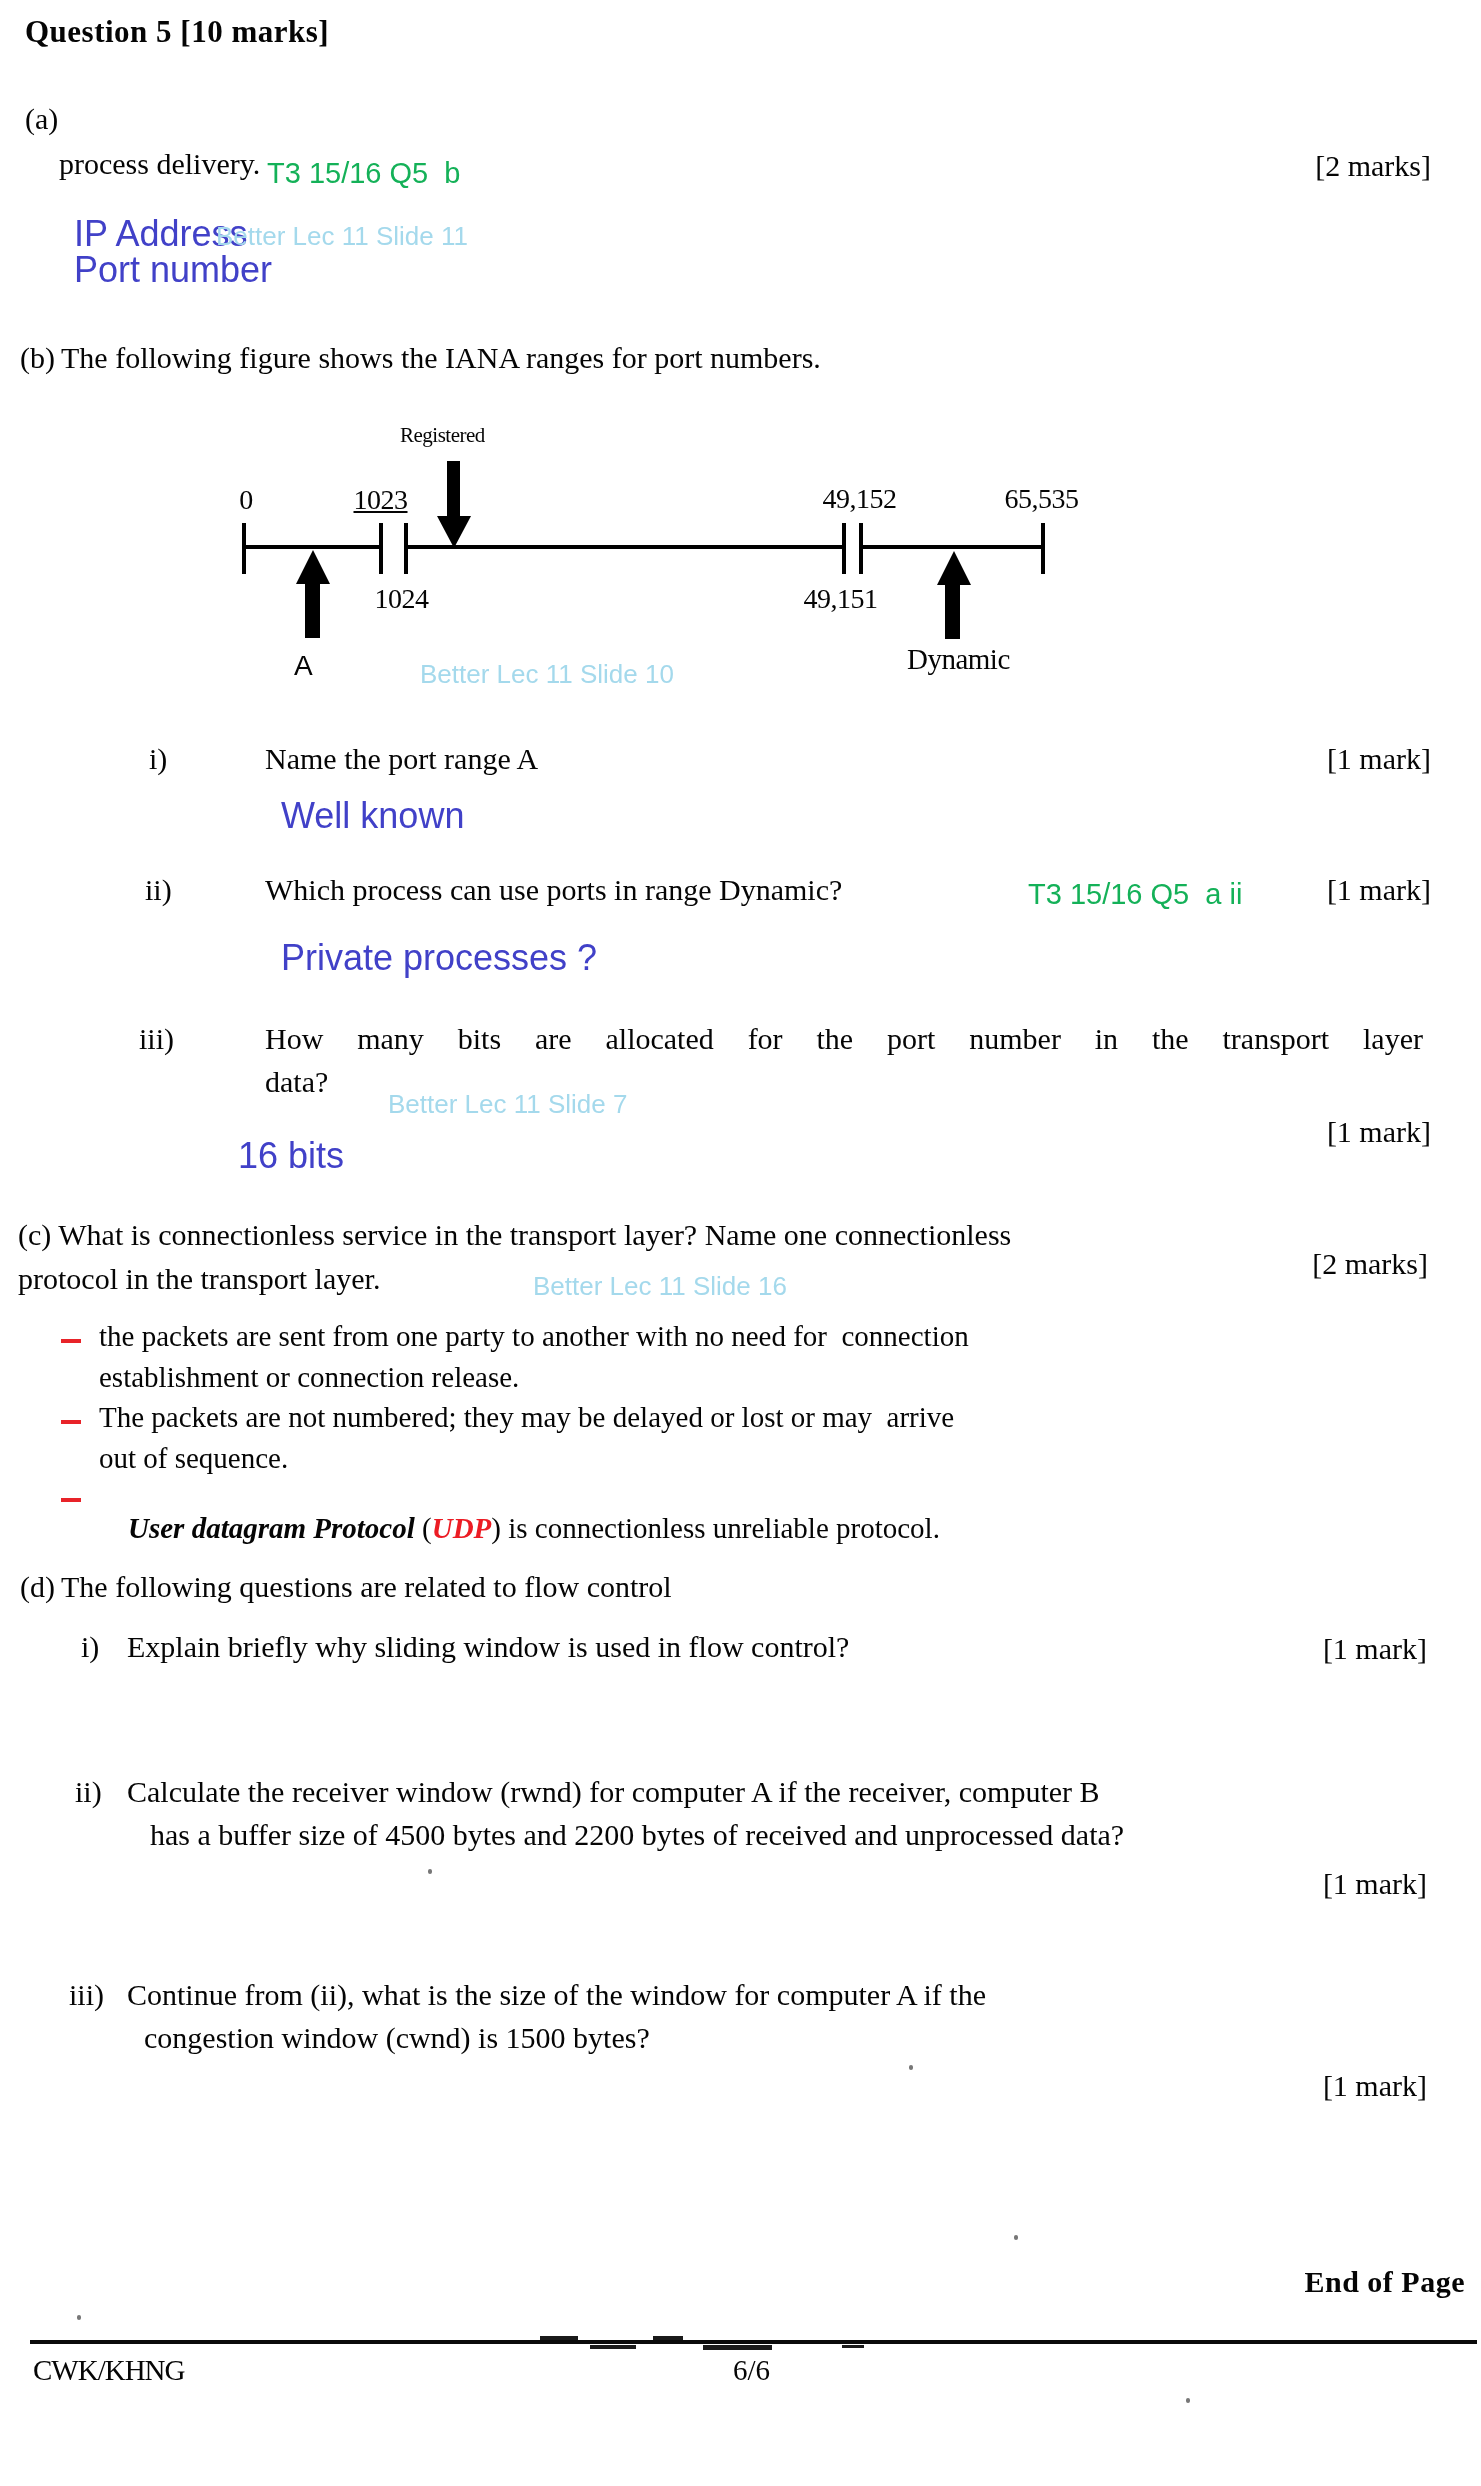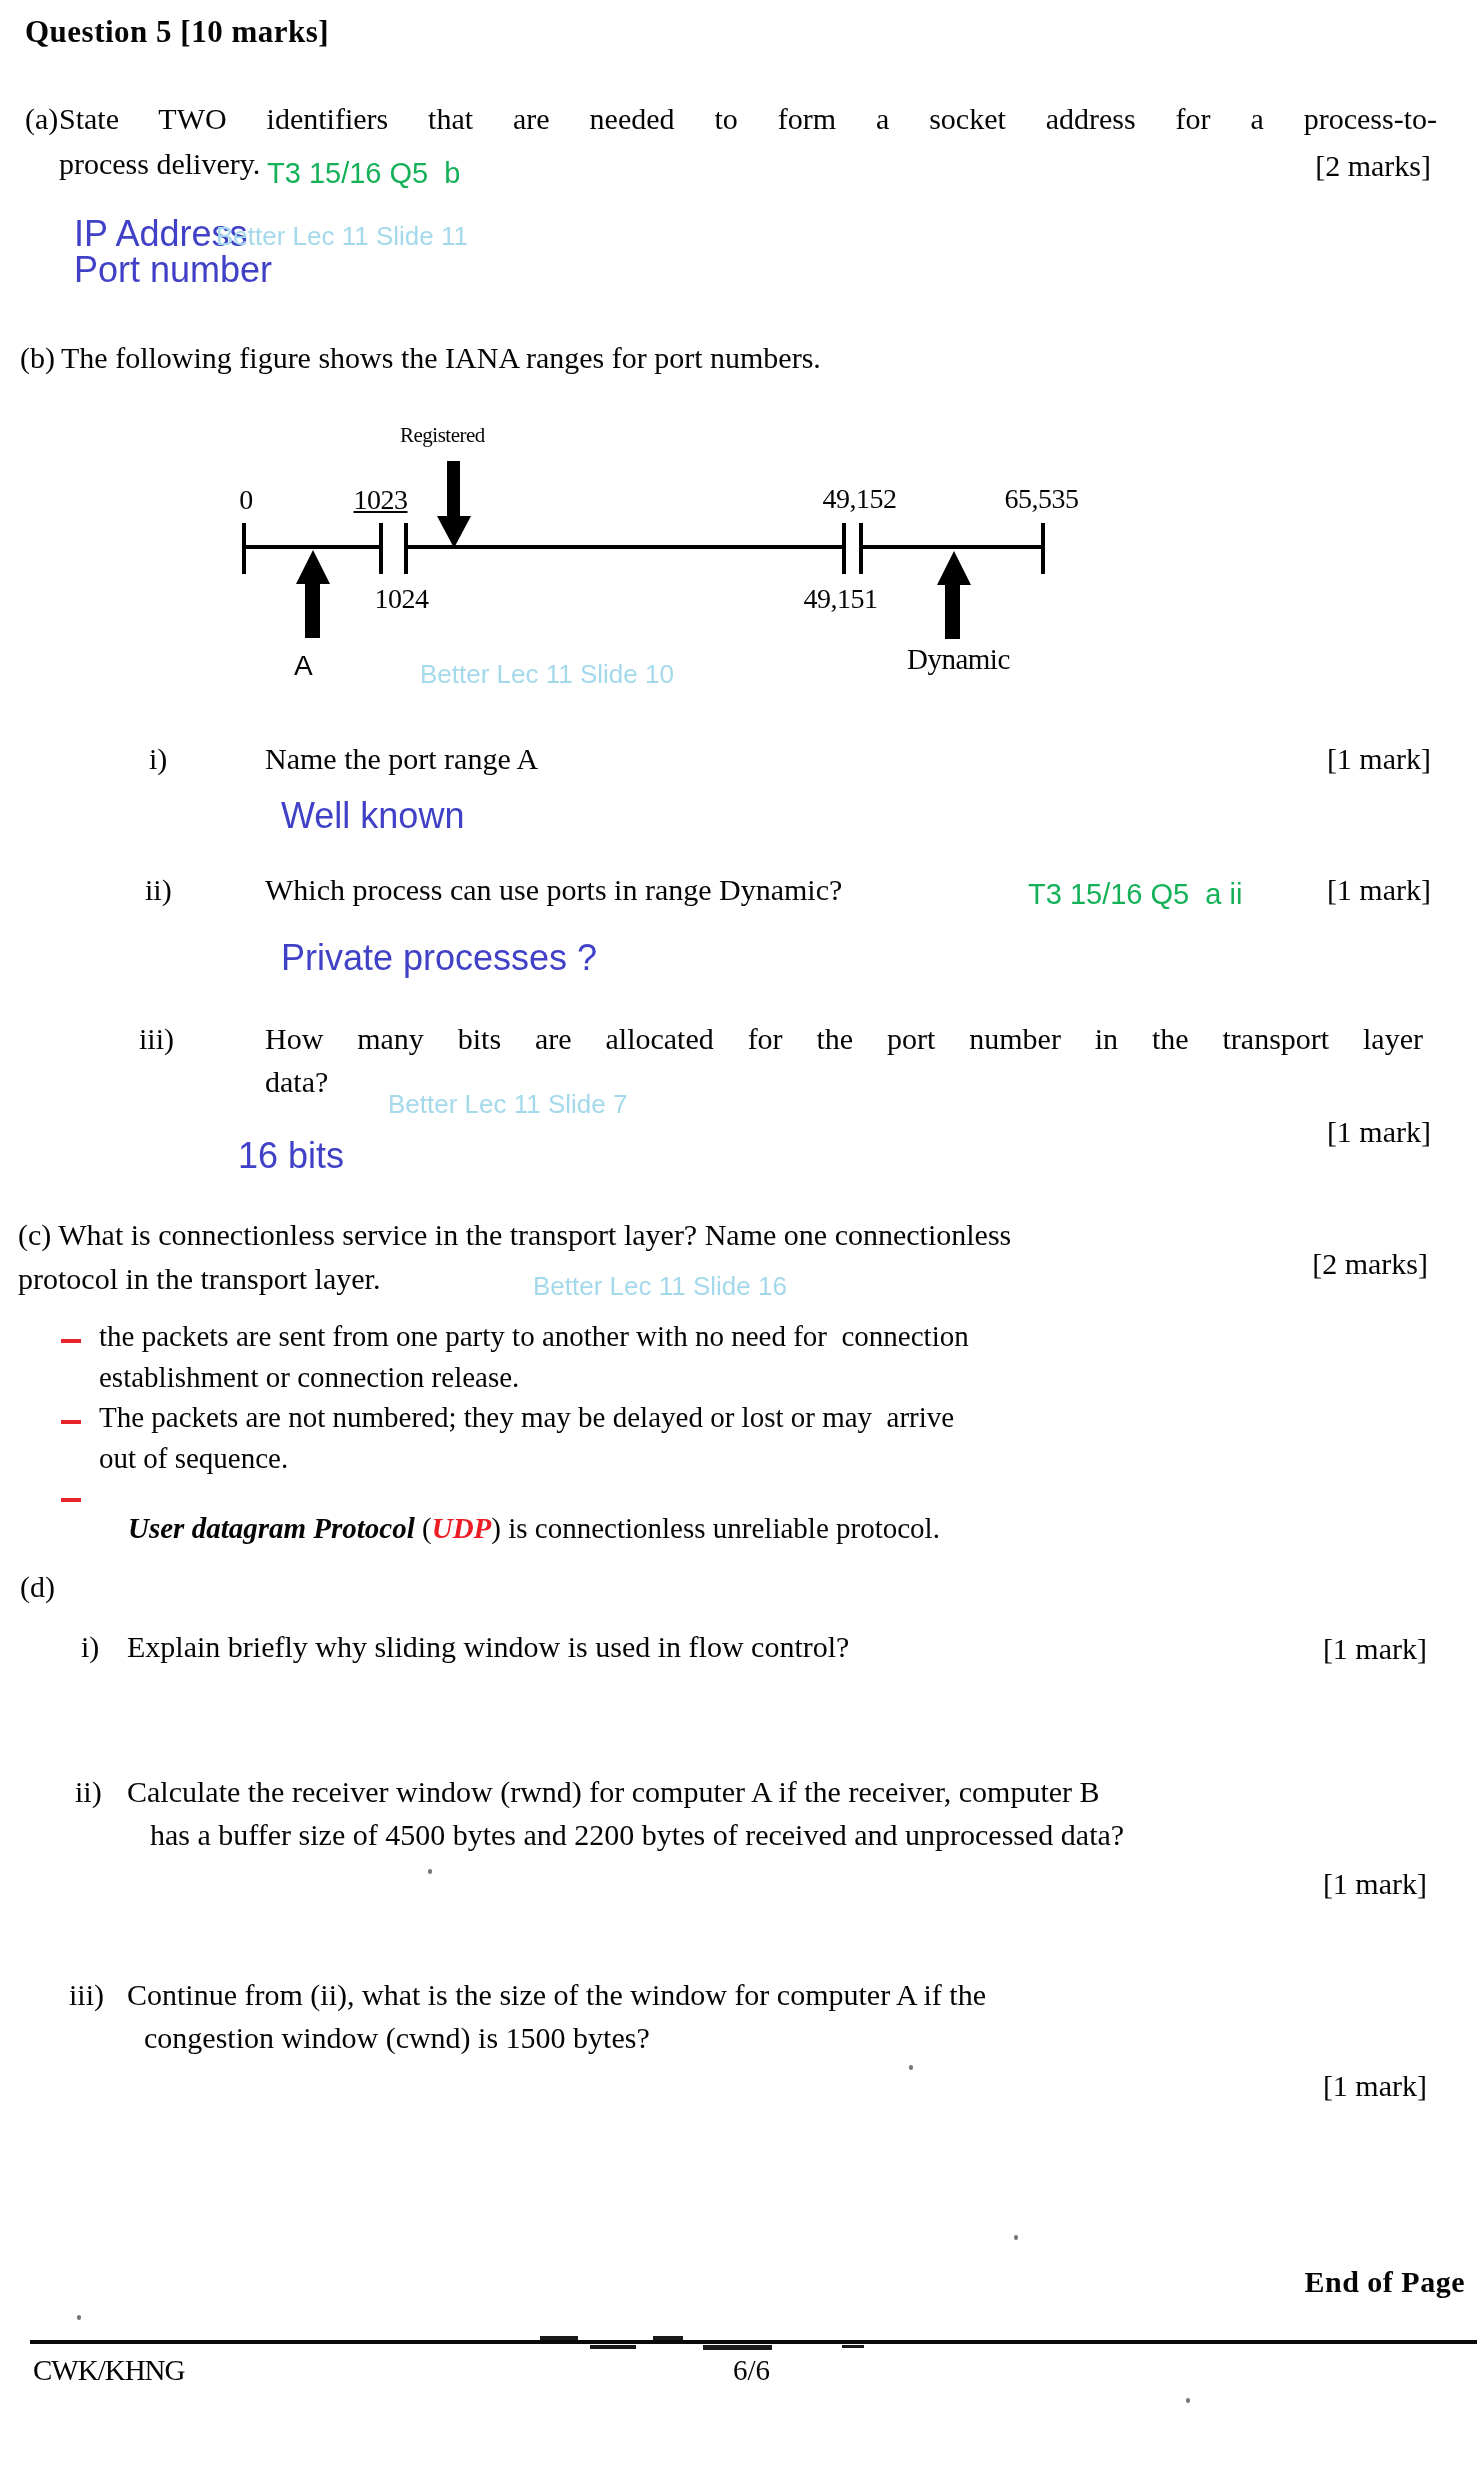--- a/index.html
+++ b/index.html
@@ -33,21 +33,20 @@
   .speck{position:absolute;width:4px;height:5px;background:#777;border-radius:2px;}
 </style>
 </head>
 <body>
 
 <div class="page">
 
   <div class="abs serif heading" style="left:25px;top:14px;">Question 5 [10 marks]</div>
 
   <div class="abs serif" style="left:25px;top:102px;">(a)</div>
-  <div class="abs serif just" style="left:59px;top:102px;width:1378px;">State TWO identifiers that are needed to form a socket address for a process-to-</div>
   <div class="abs serif" style="left:59px;top:147px;">process delivery.</div>
   <div class="abs note-green" style="left:267px;top:157px;">T3 15/16 Q5  b</div>
   <div class="abs serif marks" style="right:50px;top:149px;">[2 marks]</div>
   <div class="abs ans" style="left:74px;top:213px;">IP Address</div>
   <div class="abs note-blue" style="left:216px;top:221px;">Better Lec 11 Slide 11</div>
   <div class="abs ans" style="left:74px;top:249px;">Port number</div>
 
   <div class="abs serif" style="left:20px;top:341px;">(b)</div>
   <div class="abs serif" style="left:61px;top:341px;">The following figure shows the IANA ranges for port numbers.</div>
 
@@ -116,20 +115,21 @@
   <div class="bullet-dash" style="left:61px;top:1420px;"></div>
   <div class="abs serif bullet" style="left:99px;top:1401px;">The packets are not numbered; they may be delayed or lost or may  arrive</div>
   <div class="abs serif bullet" style="left:99px;top:1442px;">out of sequence.</div>
 
   <div class="bullet-dash" style="left:61px;top:1498px;"></div>
   <div class="abs serif bullet" style="left:99px;top:1479px;">
     <span class="b3-lead">User datagram Protocol</span><span> (</span><span class="b3-udp">UDP</span><span>)</span><span> is connectionless unreliable protocol.</span>
   </div>
 
   <div class="abs serif" style="left:20px;top:1570px;">(d)</div>
+  <div class="abs serif" style="left:61px;top:1570px;">The following questions are related to flow control</div>
 
   <div class="abs serif" style="left:81px;top:1630px;">i)</div>
   <div class="abs serif" style="left:127px;top:1630px;">Explain briefly why sliding window is used in flow control?</div>
   <div class="abs serif marks" style="right:54px;top:1632px;">[1 mark]</div>
 
   <div class="abs serif" style="left:75px;top:1775px;">ii)</div>
   <div class="abs serif" style="left:127px;top:1775px;">Calculate the receiver window (rwnd) for computer A if the receiver, computer B</div>
   <div class="abs serif" style="left:150px;top:1818px;">has a buffer size of 4500 bytes and 2200 bytes of received and unprocessed data?</div>
   <div class="abs serif marks" style="right:54px;top:1867px;">[1 mark]</div>
 

